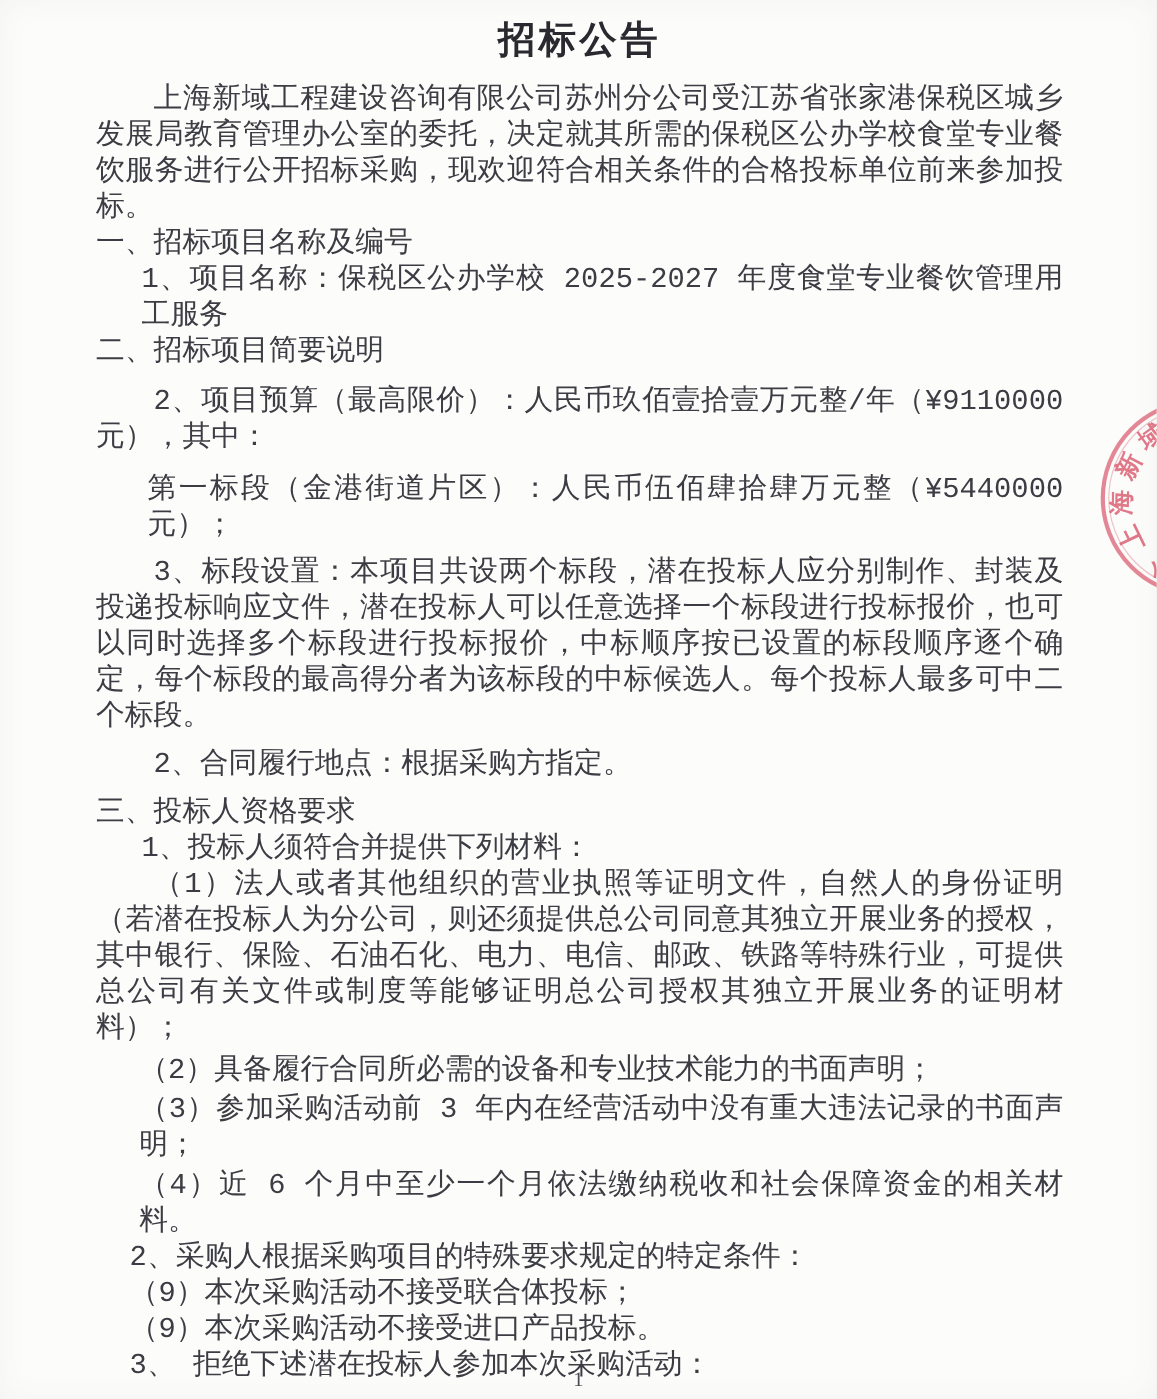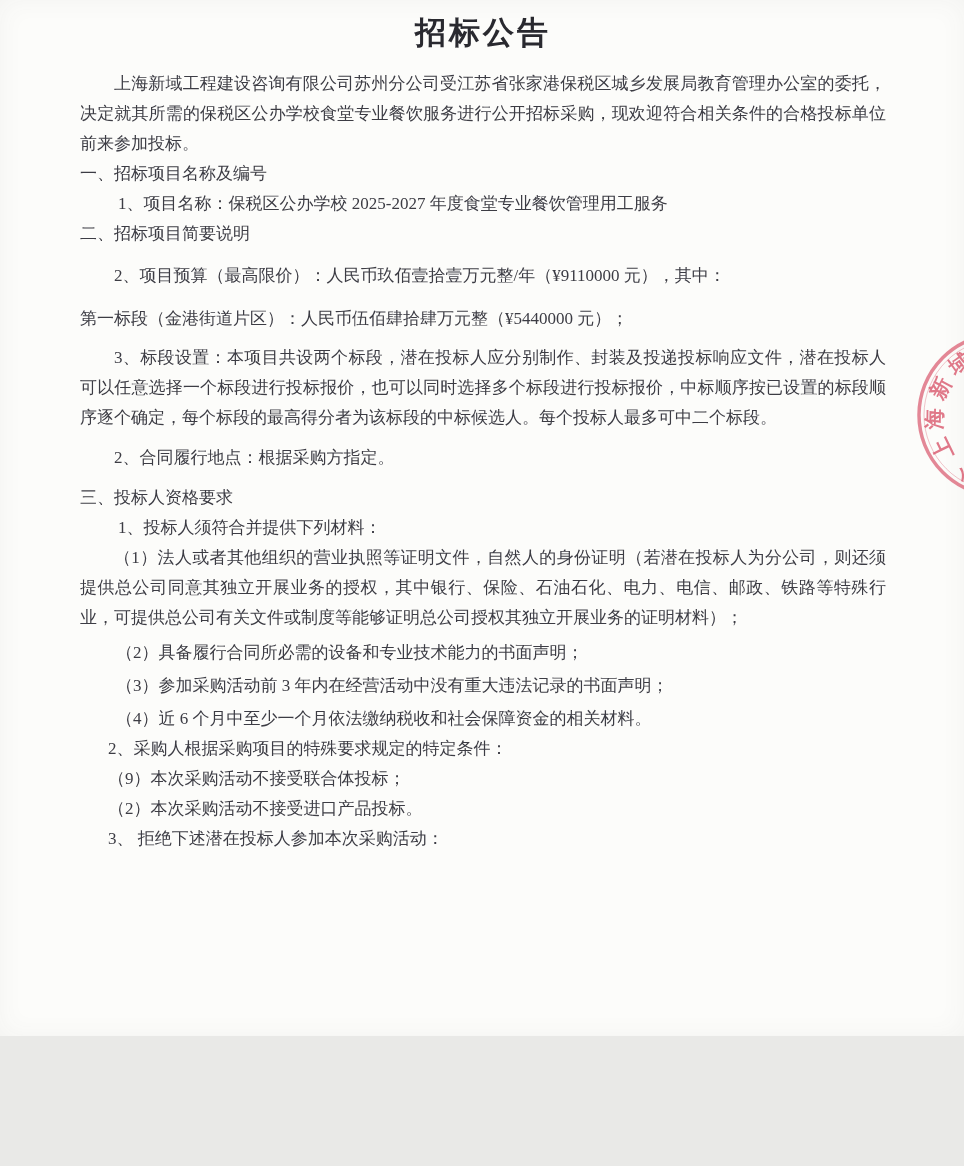--- a/index.html
+++ b/index.html
@@ -1,40 +1,40 @@
 <!DOCTYPE html>
 <html><head>
 <meta charset="utf-8">
 <style>
   html, body { margin:0; padding:0; background:#e9e9e7; }
   .doc {
     position:relative;
-    width:964px; height:1036px;
+    width:964px; height:1166px;
     margin:0 auto;
     background:#fcfcfa;
     overflow:hidden;
     font-family:"Liberation Serif","DejaVu Serif",serif;
     color:#3c3c44;
     box-shadow: inset 0 0 26px rgba(70,70,70,0.05);
   }
   .content { padding:12px 78px 0 80px; }
   .title {
     font-size:31px; font-weight:bold; color:#29292f;
     text-align:center; letter-spacing:3px;
     margin:0 0 15px 0;
   }
   p {
-    margin:0; font-size:17px; line-height:30px;
-    text-align:justify; text-justify:inter-ideograph;
+    margin:0; font-size:24px; line-height:30px;
+    text-align:justify; text-justify:inter-ideograph;font-family:Liberation Mono, monospace;
   }
   .ind  { text-indent:2em; }     
   .pl2  { padding-left:38px; }   
   .pl19 { padding-left:36px; }
   .pl15 { padding-left:28px; }
-  .mt13 { margin-top:13px; }
+  .mt13 { margin-top:13px;margin-left:43px; }
   .mt12 { margin-top:12px; }
   .mt10 { margin-top:10px; }
   .mt9  { margin-top:9px; }
   .mt5  { margin-top:5px; }
   .mt3  { margin-top:3px; }
   .page-num {
     position:absolute; left:0; right:0; top:1140px;
     text-align:center; font-size:17px; color:#4a4a52;
   }
   .seal {
@@ -63,21 +63,21 @@
     <p class="ind mt10">2、合同履行地点：根据采购方指定。</p>
 
     <p class="mt10">三、投标人资格要求</p>
     <p class="pl2">1、投标人须符合并提供下列材料：</p>
     <p class="ind">（1）法人或者其他组织的营业执照等证明文件，自然人的身份证明（若潜在投标人为分公司，则还须提供总公司同意其独立开展业务的授权，其中银行、保险、石油石化、电力、电信、邮政、铁路等特殊行业，可提供总公司有关文件或制度等能够证明总公司授权其独立开展业务的证明材料）；</p>
     <p class="pl19 mt5">（2）具备履行合同所必需的设备和专业技术能力的书面声明；</p>
     <p class="pl19 mt3">（3）参加采购活动前 3 年内在经营活动中没有重大违法记录的书面声明；</p>
     <p class="pl19 mt3">（4）近 6 个月中至少一个月依法缴纳税收和社会保障资金的相关材料。</p>
     <p class="pl15">2、采购人根据采购项目的特殊要求规定的特定条件：</p>
     <p class="pl15">（9）本次采购活动不接受联合体投标；</p>
-    <p class="pl15">（2）本次采购活动不接受进口产品投标。</p>
+    <p class="pl15">（9）本次采购活动不接受进口产品投标。</p>
     <p class="pl15">3、 拒绝下述潜在投标人参加本次采购活动：</p>
   </div>
 
   <svg class="seal" viewBox="0 0 170 170">
     <circle cx="85" cy="85" r="81" fill="none" stroke-width="3.5" stroke-opacity="0.7" stroke="#d8566b"></circle>
     <circle cx="85" cy="85" r="76" fill="none" stroke-width="1" stroke-opacity="0.35" stroke="#d8566b"></circle>
     <defs>
       <path id="sealTextPath" d="M 42.6,127.4 A 60,60 0 0,1 127.4,42.6 A 60,60 0 0,1 42.6,127.4" fill="none"></path>
     </defs>
     <text font-size="21" font-weight="bold" letter-spacing="7" fill-opacity="0.8" font-family="Liberation Serif, DejaVu Serif, serif" fill="#d8566b">

